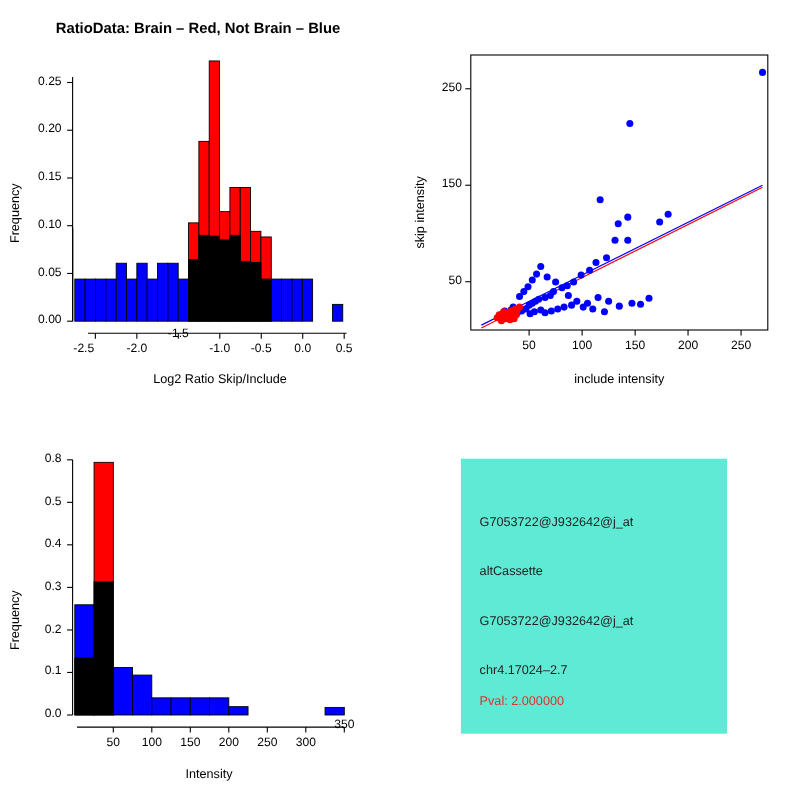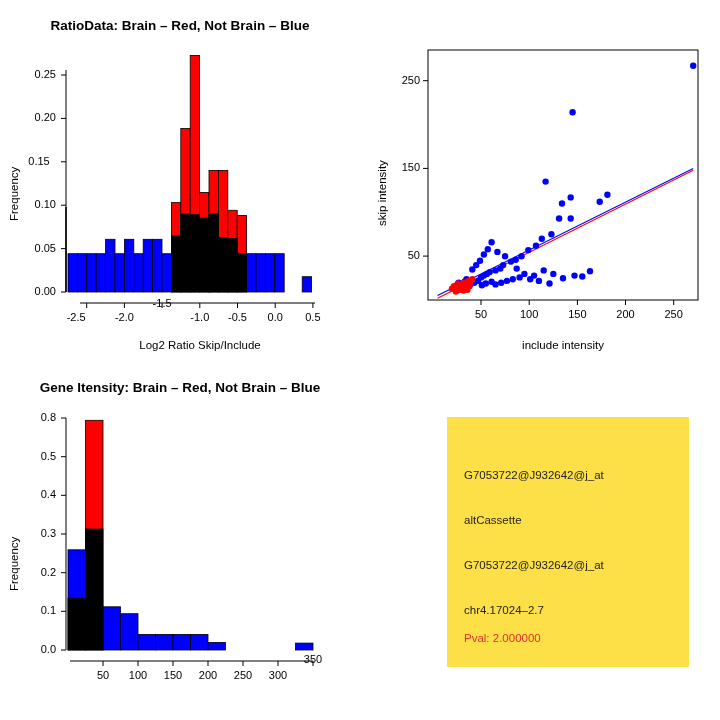--- a/index.html
+++ b/index.html
@@ -4,21 +4,21 @@
 <style>
   html,body{margin:0;padding:0;background:#ffffff;}
   body{width:720px;height:720px;font-family:"Liberation Sans",sans-serif;color:#000;overflow:hidden;}
   .page{position:relative;width:720px;height:720px;}
   .panel{position:absolute;}
   .ptitle{font-size:13.5px;font-weight:bold;text-align:center;white-space:nowrap;}
   .axlabel{font-size:11.5px;text-align:center;}
   .tick{font-size:11px;}
   .vert{transform:rotate(-90deg);transform-origin:center center;white-space:nowrap;font-size:11.5px;}
   svg{display:block;}
-  .infobox{background:#fde047;margin-left:28px;}
+  .infobox{background:#5eead4;}
   .info-line{font-size:11.5px;color:#222;}
   .info-pval{font-size:11.5px;color:#e03030;}
 </style>
 </head>
 <body>
 
 <div class="page">
 
   <div class="panel" style="left:0px;top:0px;width:360px;height:360px;">
     <div class="ptitle" style="position:absolute;left:0;top:18px;width:360px;">RatioData: Brain – Red, Not Brain – Blue</div>
@@ -84,21 +84,21 @@
         <line x1="199.8" y1="303" x2="199.8" y2="308"></line>
         <line x1="237.5" y1="303" x2="237.5" y2="308"></line>
         <line x1="275.2" y1="303" x2="275.2" y2="308"></line>
         <line x1="312.9" y1="303" x2="312.9" y2="308"></line>
       </g>
     </svg>
 
     <div class="tick" style="position:absolute;left:22px;top:285px;width:34px;text-align:right;">0.00</div>
     <div class="tick" style="position:absolute;left:22px;top:241.6px;width:34px;text-align:right;">0.05</div>
     <div class="tick" style="position:absolute;left:22px;top:198.2px;width:34px;text-align:right;">0.10</div>
-    <div class="tick" style="position:absolute;left:22px;top:154.8px;width:34px;text-align:center;">0.15</div>
+    <div class="tick" style="position:absolute;left:22px;top:154.8px;width:34px;text-align:right;">0.15</div>
     <div class="tick" style="position:absolute;left:22px;top:111.4px;width:34px;text-align:right;">0.20</div>
     <div class="tick" style="position:absolute;left:22px;top:68px;width:34px;text-align:right;">0.25</div>
 
     <div class="tick" style="position:absolute;left:66.7px;top:311px;width:40px;text-align:left;">-2.5</div>
     <div class="tick" style="position:absolute;left:104.4px;top:311px;width:40px;text-align:center;">-2.0</div>
     <div class="tick" style="position:absolute;left:142.1px;top:297px;width:40px;text-align:center;">-1.5</div>
     <div class="tick" style="position:absolute;left:179.8px;top:311px;width:40px;text-align:center;">-1.0</div>
     <div class="tick" style="position:absolute;left:217.5px;top:311px;width:40px;text-align:center;">-0.5</div>
     <div class="tick" style="position:absolute;left:255.2px;top:311px;width:40px;text-align:center;">0.0</div>
     <div class="tick" style="position:absolute;left:292.9px;top:311px;width:40px;text-align:center;">0.5</div>
@@ -224,21 +224,20 @@
     <div class="tick" style="position:absolute;left:197.4px;top:308px;width:40px;text-align:center;">150</div>
     <div class="tick" style="position:absolute;left:245.5px;top:308px;width:40px;text-align:center;">200</div>
     <div class="tick" style="position:absolute;left:293.7px;top:308px;width:40px;text-align:center;">250</div>
     <div class="axlabel" style="position:absolute;left:68px;top:339px;width:270px;">include intensity</div>
     <div style="position:absolute;left:-28px;top:170px;width:100px;">
       <div class="vert">skip intensity</div>
     </div>
   </div>
 
   <div class="panel" style="left:0px;top:360px;width:360px;height:360px;">
-    <div class="ptitle" style="position:absolute;left:0;top:20px;width:360px;">Gene Itensity: Brain – Red, Not Brain – Blue</div>
     <svg width="360" height="360" viewBox="0 0 360 360">
 
       <g>
         <g fill="#0000ff" stroke="#000000" stroke-width="0.8">
           <rect x="68.0" y="189.8" width="17.5" height="100.2"></rect>
           <rect x="85.5" y="169.0" width="17.5" height="121.0"></rect>
           <rect x="103.0" y="246.8" width="17.5" height="43.2"></rect>
           <rect x="120.5" y="253.7" width="17.5" height="36.3"></rect>
           <rect x="138.0" y="274.4" width="17.5" height="15.6"></rect>
           <rect x="155.5" y="274.4" width="17.5" height="15.6"></rect>
@@ -278,20 +277,21 @@
     <div class="tick" style="position:absolute;left:26px;top:128.3px;width:30px;text-align:right;">0.4</div>
     <div class="tick" style="position:absolute;left:26px;top:89.7px;width:30px;text-align:right;">0.5</div>
     <div class="tick" style="position:absolute;left:26px;top:51px;width:30px;text-align:right;">0.8</div>
     <div class="tick" style="position:absolute;left:83px;top:309px;width:40px;text-align:center;">50</div>
     <div class="tick" style="position:absolute;left:118px;top:309px;width:40px;text-align:center;">100</div>
     <div class="tick" style="position:absolute;left:153px;top:309px;width:40px;text-align:center;">150</div>
     <div class="tick" style="position:absolute;left:188px;top:309px;width:40px;text-align:center;">200</div>
     <div class="tick" style="position:absolute;left:223px;top:309px;width:40px;text-align:center;">250</div>
     <div class="tick" style="position:absolute;left:258px;top:309px;width:40px;text-align:center;">300</div>
     <div class="tick" style="position:absolute;left:293px;top:293px;width:40px;text-align:center;">350</div>
+    <div class="axlabel" style="position:absolute;left:60px;top:338px;width:260px;">Intensity</div>
     <div style="position:absolute;left:-36px;top:175px;width:100px;">
       <div class="vert">Frequency</div>
     </div>
   </div>
 
   <div class="panel infobox" style="left:419px;top:417px;width:242px;height:250px;">
     <div class="info-line" style="position:absolute;left:17px;top:52px;">G7053722@J932642@j_at</div>
     <div class="info-line" style="position:absolute;left:17px;top:97px;">altCassette</div>
     <div class="info-line" style="position:absolute;left:17px;top:142px;">G7053722@J932642@j_at</div>
     <div class="info-line" style="position:absolute;left:17px;top:187px;">chr4.17024–2.7</div>

